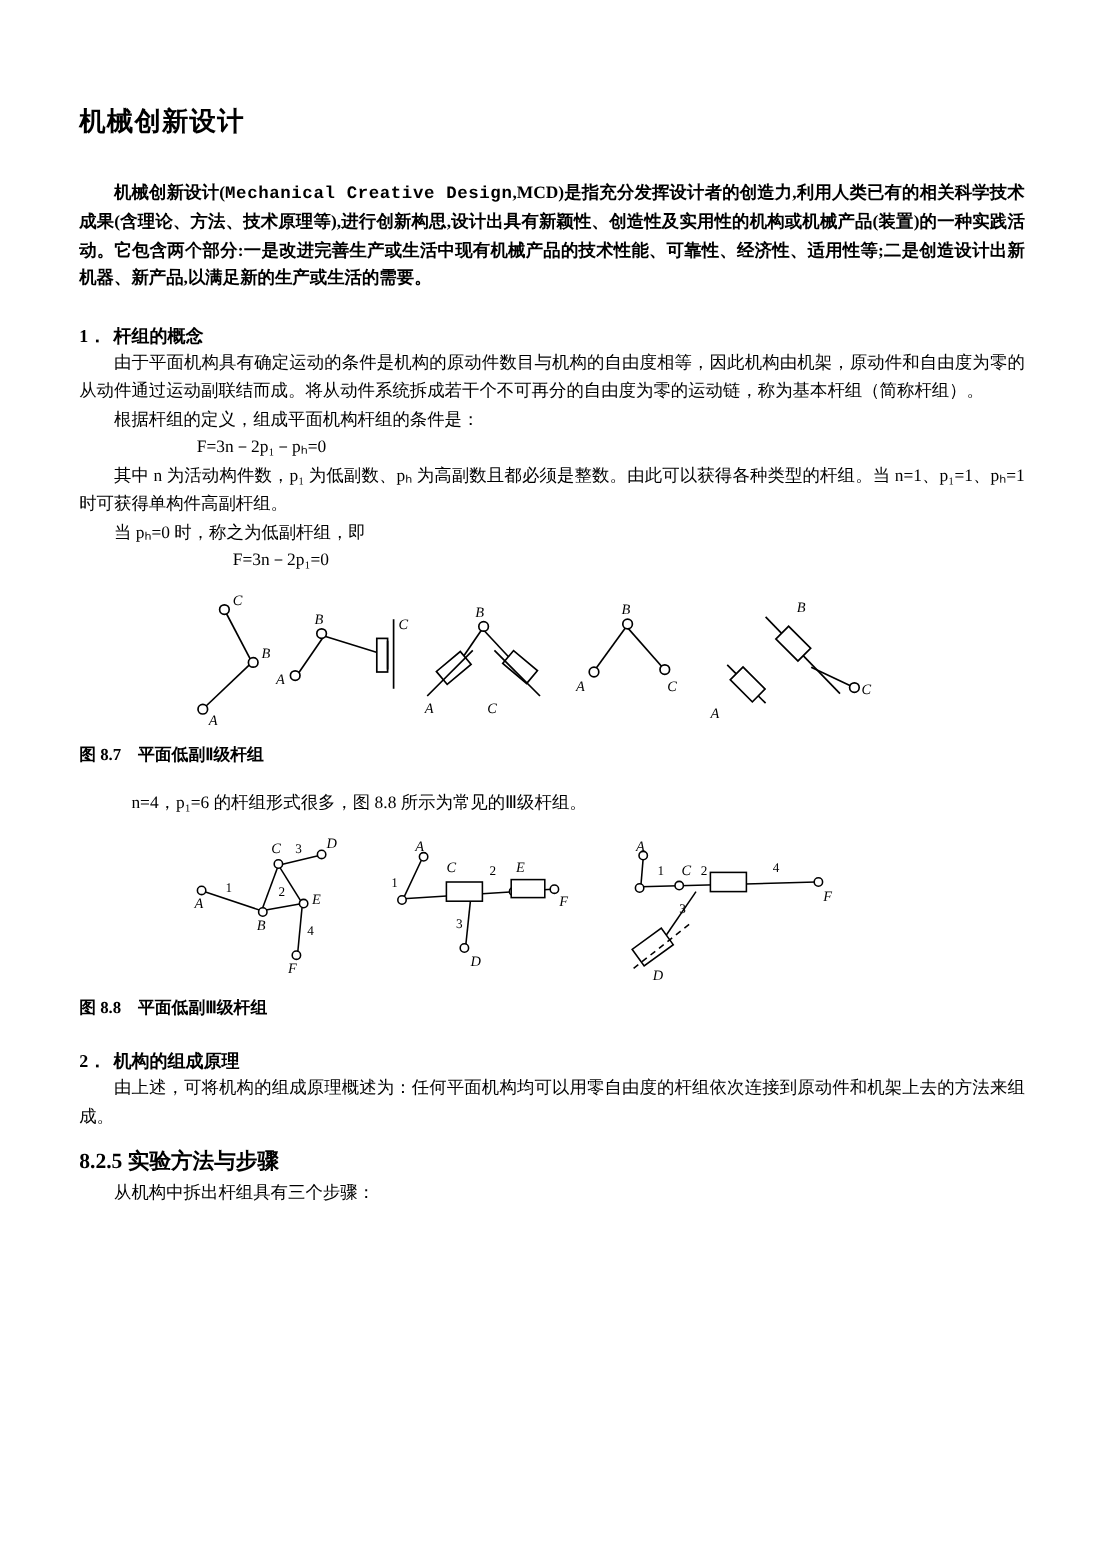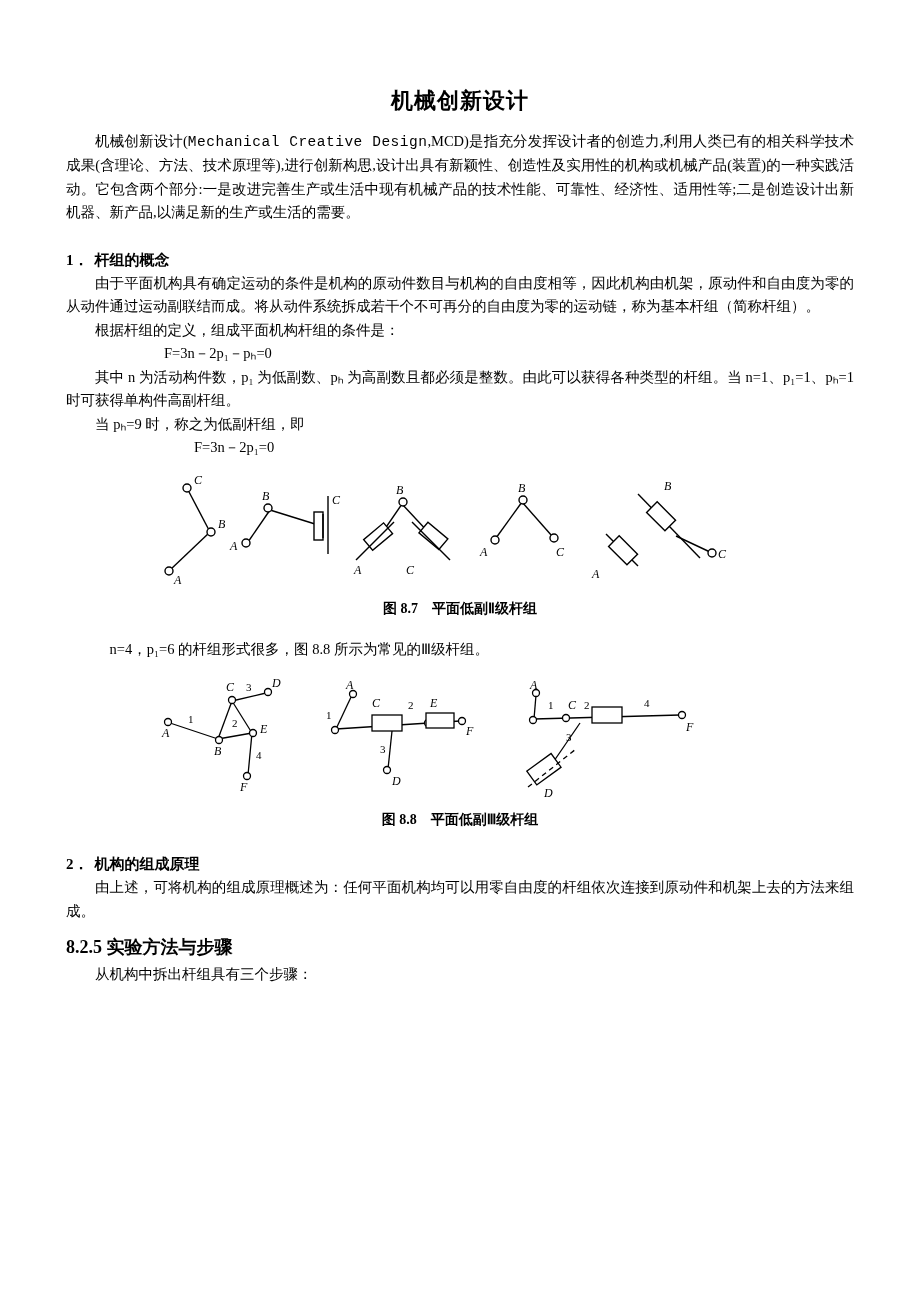--- a/index.html
+++ b/index.html
@@ -12,36 +12,37 @@
     width: 920px;
     height: 1302px;
     background: #ffffff;
     font-family: "Liberation Serif", serif;
     color: #000000;
     box-sizing: border-box;
     padding: 0 66px;
     overflow: hidden;
   }
   .doc-title {
-    text-align: center;
+    text-align: left;
     font-size: 22px;
     font-weight: bold;
     margin-top: 86px;
     margin-bottom: 0;
     letter-spacing: 1px;
   }
   p {
     margin: 0;
     font-size: 14.5px;
     line-height: 1.62;
     text-align: justify;
   }
   .intro {
-    margin-top: 14px;
+    margin-top: 34px;
     text-indent: 2em;
+    font-weight: bold;
   }
   .intro .mono {
     font-family: "Liberation Mono", monospace;
     letter-spacing: 0.5px;
   }
   h2.section {
     font-size: 15px;
     font-weight: bold;
     margin: 26px 0 2px 0;
   }
@@ -60,21 +61,21 @@
   }
   .formula2 {
     text-indent: 0;
     margin-left: 128px;
   }
   .fig-block {
     margin-top: 14px;
     text-align: center;
   }
   .fig-caption {
-    text-align: center;
+    text-align: left;
     font-size: 14px;
     font-weight: bold;
     margin-top: 6px;
   }
   .fig-caption .gap { display: inline-block; width: 14px; }
   .mid-note {
     margin-top: 20px;
     text-indent: 3em;
   }
   svg { display: block; margin: 0 auto; }
@@ -89,21 +90,21 @@
   <h1 class="doc-title">机械创新设计</h1>
 
   <p class="intro"><span>机械创新设计(</span><span class="mono">Mechanical  Creative  Design</span><span>,MCD)是指充分发挥设计者的创造力,利用人类已有的相关科学技术成果(含理论、方法、技术原理等),进行创新构思,设计出具有新颖性、创造性及实用性的机构或机械产品(装置)的一种实践活动。它包含两个部分:一是改进完善生产或生活中现有机械产品的技术性能、可靠性、经济性、适用性等;二是创造设计出新机器、新产品,以满足新的生产或生活的需要。</span></p>
 
   <h2 class="section"><span class="num">1．</span><span>杆组的概念</span></h2>
 
   <p class="indent">由于平面机构具有确定运动的条件是机构的原动件数目与机构的自由度相等，因此机构由机架，原动件和自由度为零的从动件通过运动副联结而成。将从动件系统拆成若干个不可再分的自由度为零的运动链，称为基本杆组（简称杆组）。</p>
   <p class="indent">根据杆组的定义，组成平面机构杆组的条件是：</p>
   <p class="formula">F=3n－2p₁－pₕ=0</p>
   <p class="indent">其中 n 为活动构件数，p₁ 为低副数、pₕ 为高副数且都必须是整数。由此可以获得各种类型的杆组。当 n=1、p₁=1、pₕ=1 时可获得单构件高副杆组。</p>
-  <p class="indent">当 pₕ=9 时，称之为低副杆组，即</p>
+  <p class="indent">当 pₕ=0 时，称之为低副杆组，即</p>
   <p class="formula2">F=3n－2p₁=0</p>
 
   <div class="fig-block">
     <svg width="640" height="120" viewBox="0 0 640 120">
       <g stroke="#000" stroke-width="1.4" fill="none">
 
         <line x1="48" y1="16" x2="70" y2="58"></line>
         <line x1="70" y1="58" x2="30" y2="96"></line>
         <circle cx="47" cy="14" r="4" fill="#fff"></circle>
         <circle cx="71" cy="58" r="4" fill="#fff"></circle>

